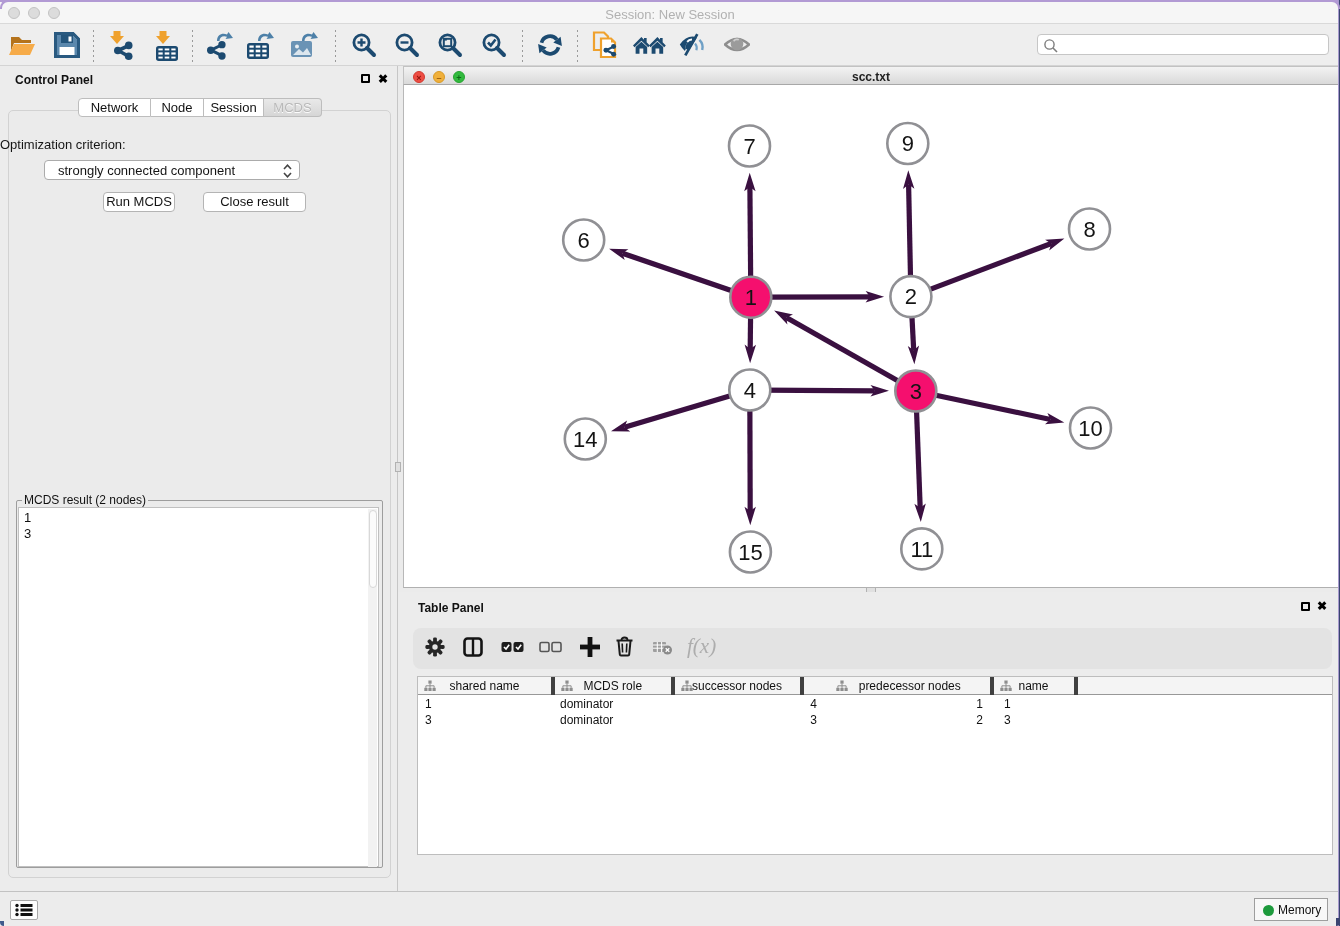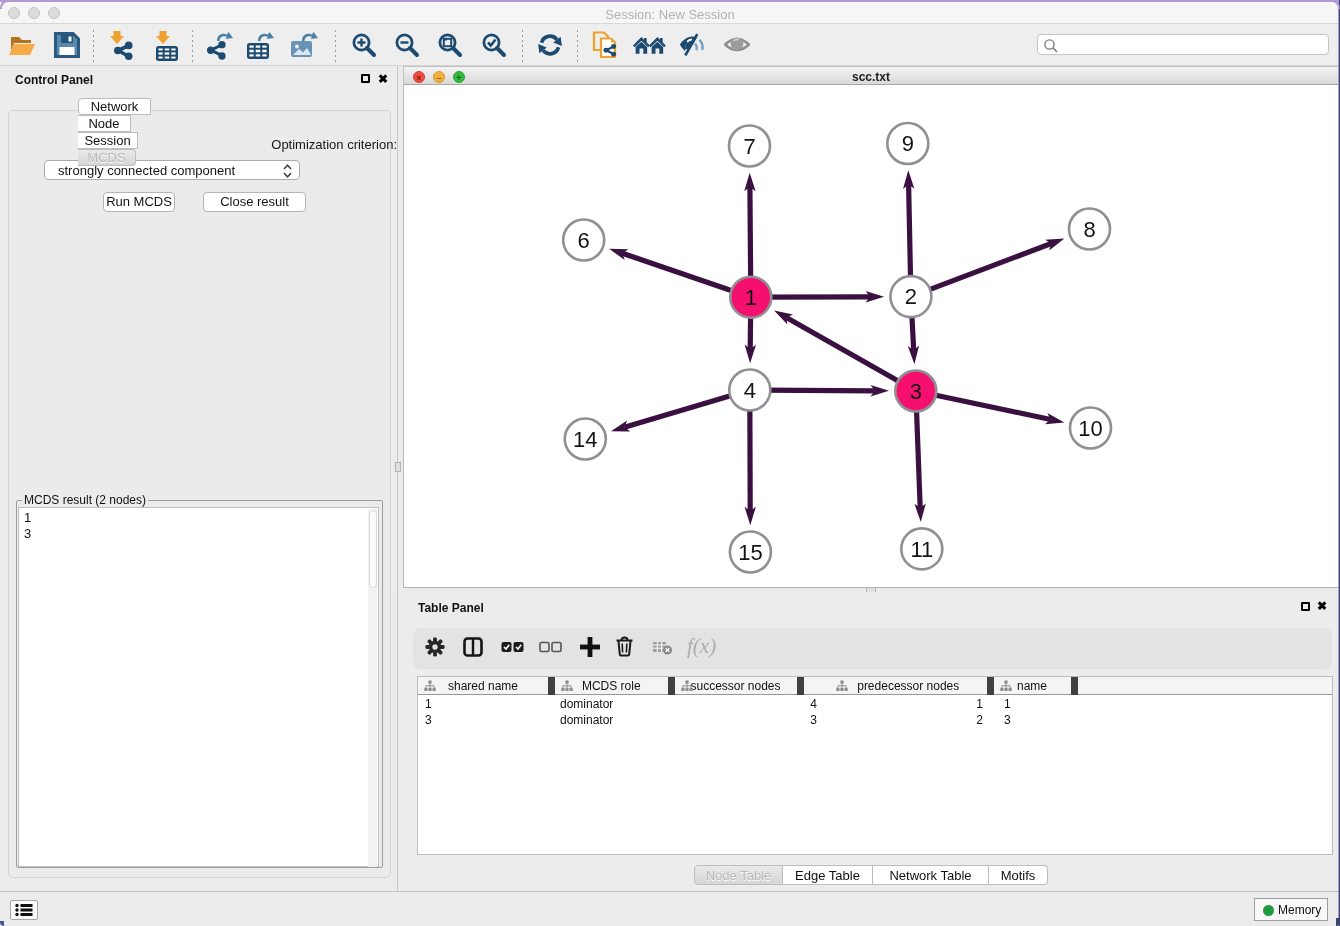--- a/index.html
+++ b/index.html
@@ -19,29 +19,29 @@
 .tbi { position:absolute; top:8px; }
 .tsep { position:absolute; top:6px; height:32px; width:1px;
   background-image:repeating-linear-gradient(#9a9a9a 0 2px, transparent 2px 5px); }
 #searchbox { position:absolute; left:1037px; top:10px; width:292px; height:21px;
   background:#fff; border:1px solid #c6c6c6; border-radius:4px; }
 
 #cpanel { left:0; top:66px; width:398px; height:825px; background:#ececec; border-right:1px solid #c6c6c6; }
 .phead { font-size:12px; color:#111;font-weight:bold; }
 .flt { position:absolute; width:9px; height:9px; border:2px solid #000; border-radius:1px; }
 .clx { position:absolute; font-size:12px; font-weight:bold; color:#000; }
-.tabs { position:absolute; display:flex; font-size:13px; z-index:3;flex-direction:column; }
+.tabs { position:absolute; display:flex; font-size:13px; z-index:3; }
 .tab { border:1px solid #bdbdbd; border-left:none; background:#fff; color:#111;
   display:flex; align-items:center; justify-content:center; }
 .tab.first { border-left:1px solid #bdbdbd; border-radius:4px 0 0 4px; }
 .tab.last { border-radius:0 4px 4px 0; }
 .tab.sel { background:linear-gradient(#e9e9e9,#d6d6d6); color:#b9b9b9; text-shadow:0 1px 0 #fdfdfd; }
 #tabpane { left:8px; top:44px; width:383px; height:768px; background:#ebebeb;
   border:1px solid #d2d2d2; border-radius:5px; }
-#optlabel { left:0; top:71px; width:100%; text-align:right; font-size:13px; color:#161616; }
+#optlabel { left:0; top:71px; width:100%; text-align:left; font-size:13px; color:#161616; }
 #optsel { left:44px; top:94px; width:256px; height:20px; background:#fff; border:1px solid #ababab;
   border-radius:4px; font-size:13px; color:#141414; line-height:19px; padding-left:13px; }
 .btn { position:absolute; height:20px; background:#fff; border:1px solid #b4b4b4; border-radius:4px;
   font-size:13px; color:#141414; text-align:center; line-height:18px; }
 #mcdsbox { left:16px; top:427px; width:367px; height:375px; border:1px solid #9d9d9d; border-radius:2px; }
 #mcdsbox legend { font-size:12px; color:#111; margin-left:5px; padding:0 2px; }
 #mcdsinner { position:absolute; left:1px; top:0px; width:361px; height:360px; background:#fff;
   border:1px solid #c0c0c0; font-size:13px; color:#111; padding:2px 0 0 5px; line-height:16px; }
 #mcdsscroll { position:absolute; right:1px; top:1px; width:9px; height:358px; background:#f2f2f2; }
 
@@ -53,21 +53,21 @@
 .tl { position:absolute; top:3.5px; width:12px; height:12px; border-radius:50%; font-size:9px;
   font-weight:bold; text-align:center; line-height:12px; }
 #netname { position:absolute; top:3px; left:0; width:100%; text-align:center; font-size:12px;
   font-weight:bold; color:#222; }
 
 #tpanel { left:398px; top:592px; width:942px; height:299px; background:#ececec; padding:0; }
 #ttoolbar { position:absolute; left:15px; top:36px; width:919px; height:41px; background:#e3e3e3; border-radius:8px; }
 #ttable { position:absolute; left:19px; top:84px; width:916px; height:179px; background:#fff; border:1px solid #bdbdbd; }
 #thead { position:absolute; left:0; top:0; width:100%; height:18px; background:#f4f4f4; border-bottom:1px solid #989898; }
 .th { position:absolute; top:0; height:18px; font-size:12px; color:#111; text-align:center;
-  line-height:18px; border-right:7px solid #404040; }
+  line-height:18px; border-right:4px solid #404040; }
 .td { position:absolute; font-size:12px; color:#111; height:16px; line-height:16px; }
 .btabs { position:absolute; display:flex; font-size:13px; }
 
 #statusbar { left:0; top:891px; width:1340px; height:35px; background:#ececec; border-top:1px solid #c2c2c2; }
 #listbtn { position:absolute; left:10px; top:8px; width:28px; height:20px; background:#fdfdfd;
   border:1px solid #a8a8a8; border-radius:2px; }
 #membtn { position:absolute; left:1254px; top:6px; width:74px; height:23px; background:#f8f8f8;
   border:1px solid #9e9e9e; font-size:12px; color:#111; }
 #rightedge { left:1338px; top:0; width:1px; height:926px; background:#a79acd; }
 #rightedge2 { left:1339px; top:0; width:1px; height:926px; background:#3a4470; }
@@ -456,26 +456,20 @@
       <div class="td" style="left:142px;top:19px;width:100px">dominator</div>
       <div class="td" style="left:330px;top:19px;width:69px;text-align:right">4</div>
       <div class="td" style="left:500px;top:19px;width:65px;text-align:right">1</div>
       <div class="td" style="left:586px;top:19px;width:60px">1</div>
       <div class="td" style="left:7px;top:35px;width:60px">3</div>
       <div class="td" style="left:142px;top:35px;width:100px">dominator</div>
       <div class="td" style="left:330px;top:35px;width:69px;text-align:right">3</div>
       <div class="td" style="left:500px;top:35px;width:65px;text-align:right">2</div>
       <div class="td" style="left:586px;top:35px;width:60px">3</div>
   </div>
-  <div class="btabs" style="left:296px;top:273px;height:20px">
-      <div class="tab first sel" style="width:89px">Node Table</div>
-      <div class="tab" style="width:90px">Edge Table</div>
-      <div class="tab" style="width:116px">Network Table</div>
-      <div class="tab last" style="width:59px">Motifs</div>
-    </div>
 </div>
 <div class="abs" id="statusbar">
   <div id="listbtn">
       <svg width="18" height="14" viewBox="0 0 18 14" style="margin:2px 0 0 4px">
         <g fill="#111">
           <circle cx="2" cy="2.5" r="1.7"></circle>
           <circle cx="2" cy="7" r="1.7"></circle>
           <circle cx="2" cy="11.5" r="1.7"></circle>
           <rect x="5.5" y="1" width="12" height="3"></rect>
           <rect x="5.5" y="5.5" width="12" height="3"></rect>

